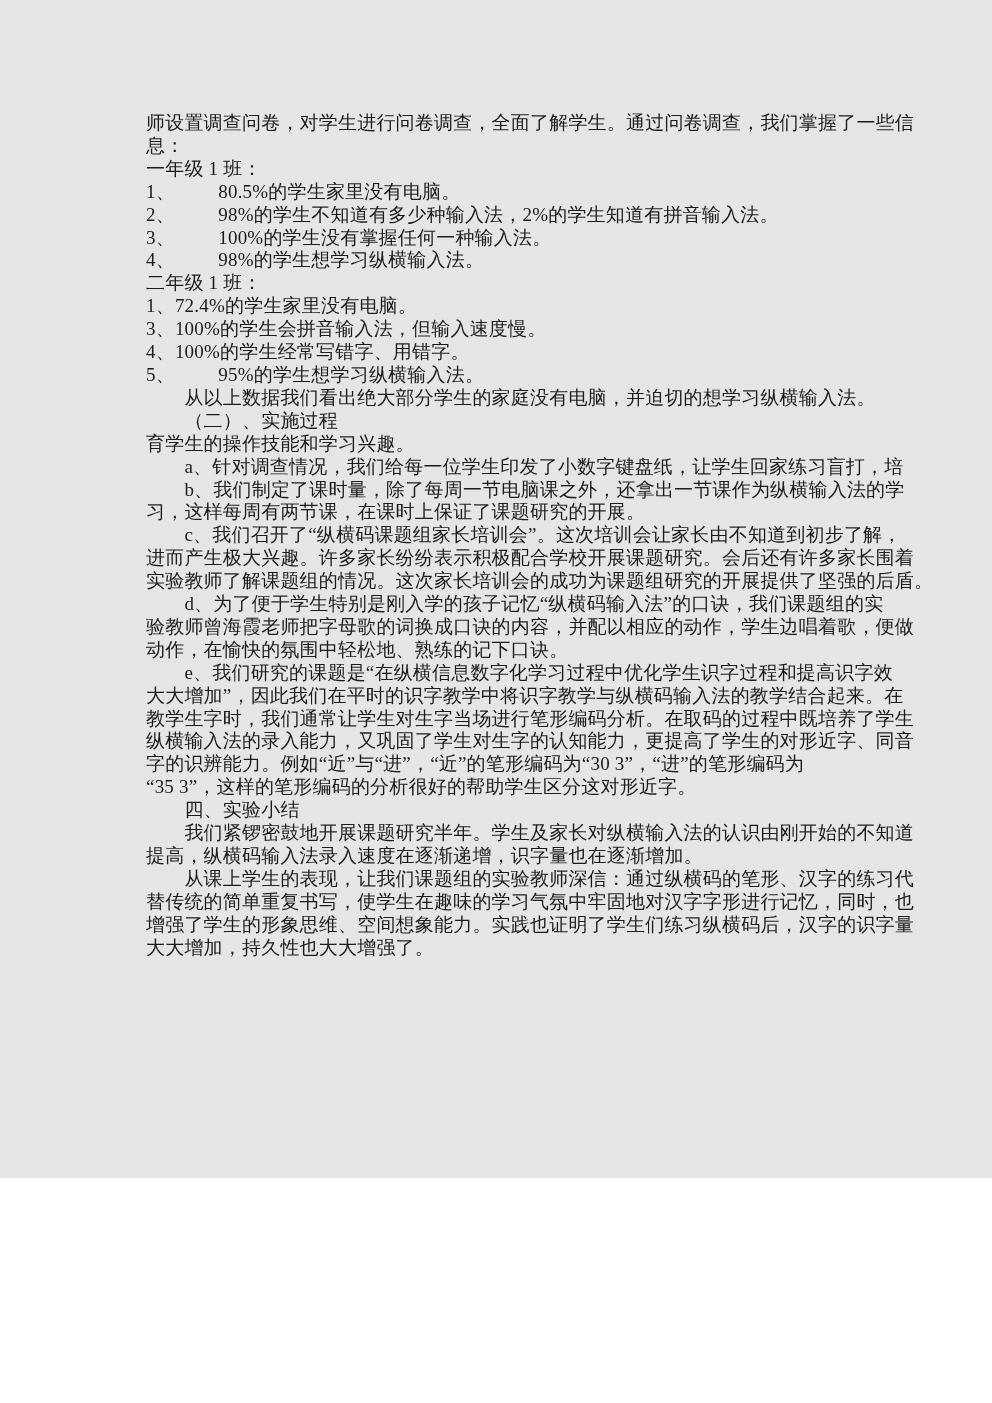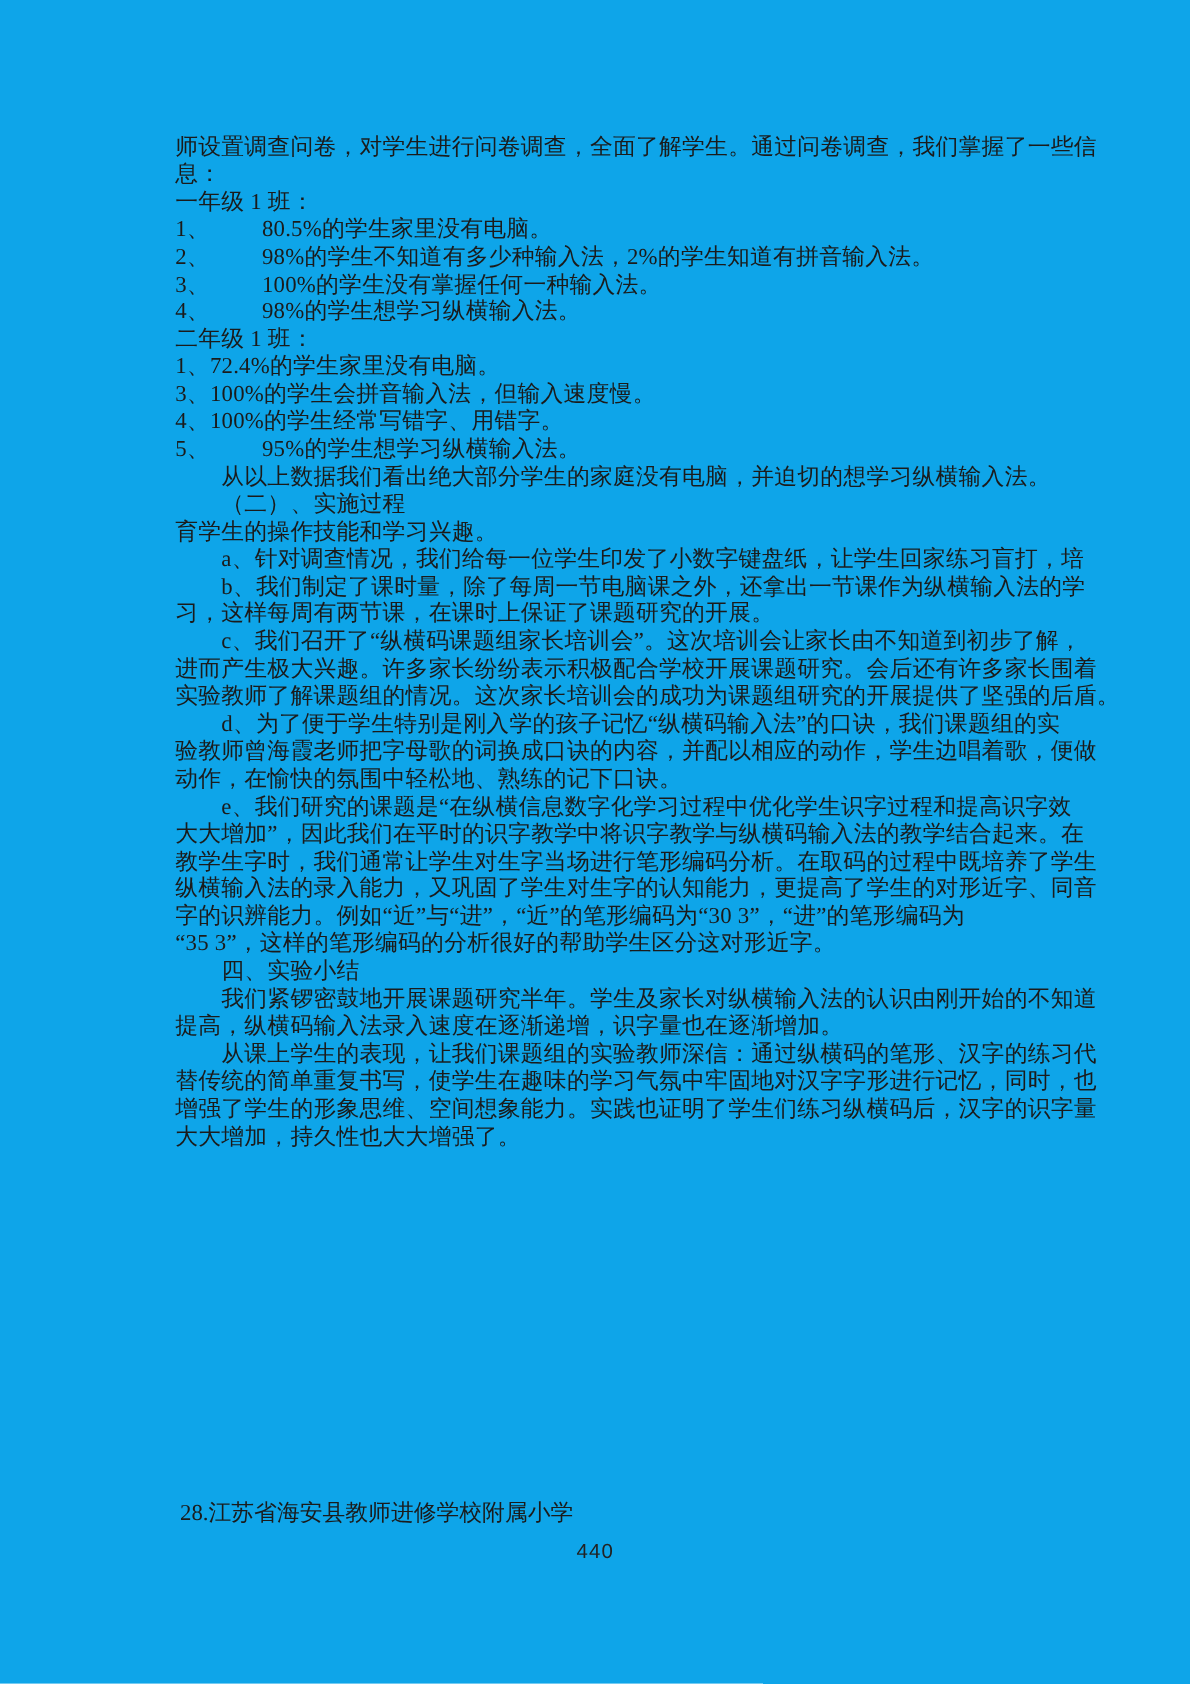--- a/index.html
+++ b/index.html
@@ -2,22 +2,22 @@
 <html><head>
 <meta charset="utf-8">
 <style>
   html, body {
     margin: 0;
     padding: 0;
   }
   .page {
     position: relative;
     width: 992px;
-    height: 1403px;
-    background: #0ea5e9;
+    height: 1178px;
+    background: #e5e5e5;
     overflow: hidden;
     font-family: "Liberation Serif", "DejaVu Serif", serif;
     color: #1b1b1b;
   }
   .text-block {
     position: absolute;
     left: 146px;
     top: 112px;
     width: 710px;
   }

